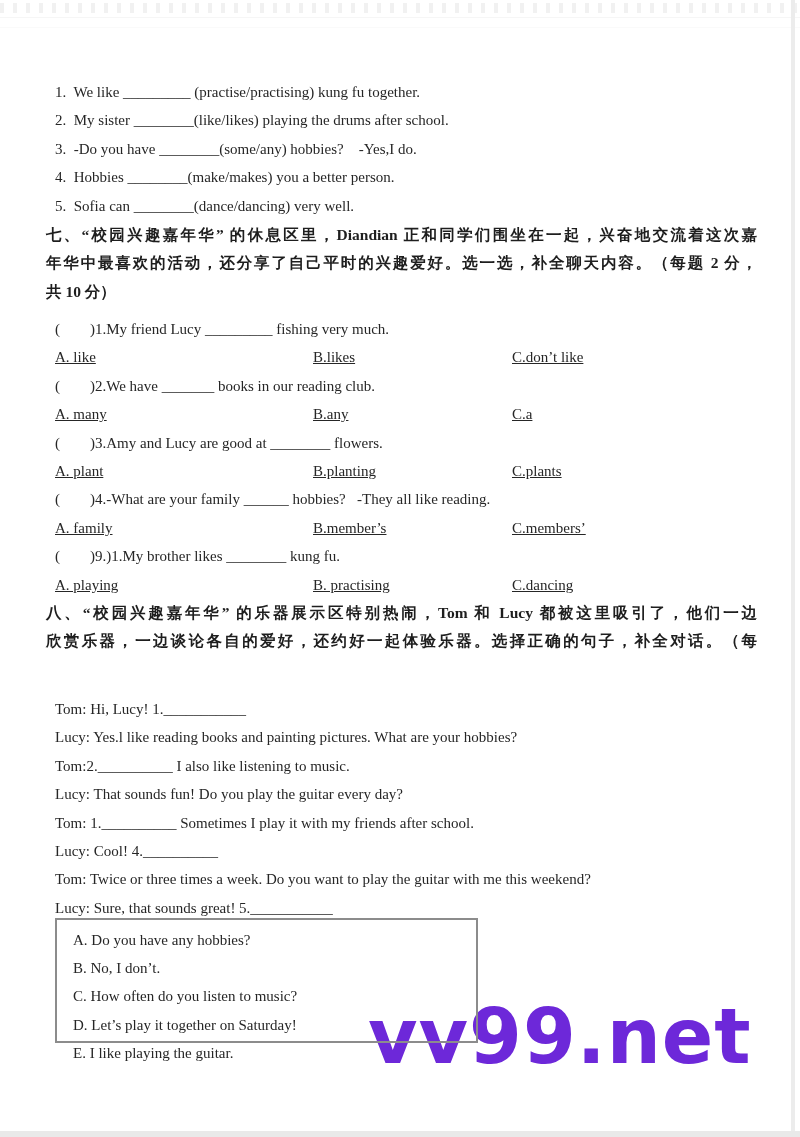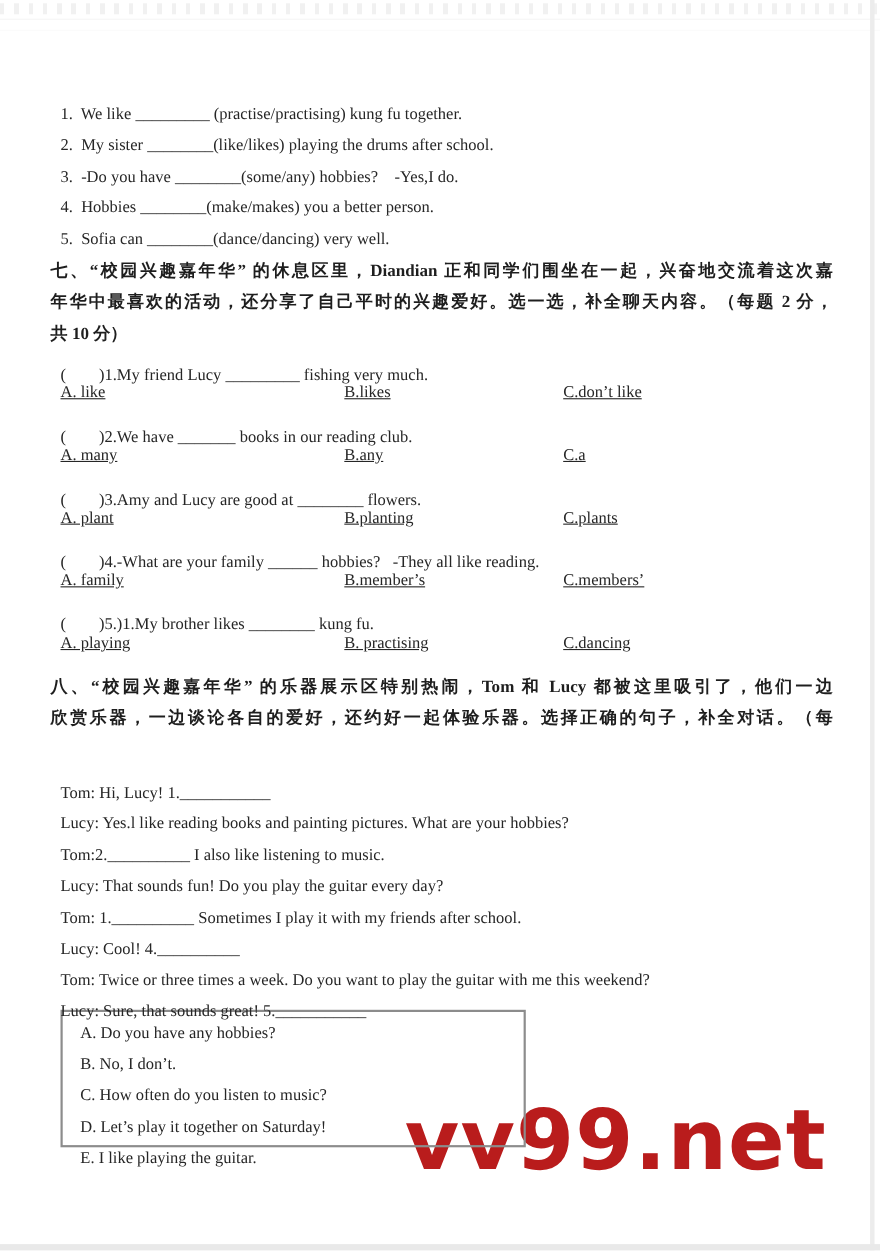--- a/index.html
+++ b/index.html
@@ -33,21 +33,20 @@
     background: #e9e9e9;
   }
   .line {
     position: absolute;
     left: 55px;
     width: 720px;
     font-size: 15px;
     line-height: 20px;
     white-space: pre-wrap;
     z-index: 3;
-    margin-top: 12px;
   }
   .hdr {
     left: 46px;
     width: 711px;
     font-size: 15.5px;
     font-weight: 700;
     color: #1e1e1e;
     font-family: "Liberation Serif", "DejaVu Serif", serif;
   }
   .jl { text-align: justify; text-align-last: justify; }
@@ -98,21 +97,21 @@
 </style>
 </head>
 <body>
 
 <div class="page">
 
   <div class="perf"></div>
   <div class="faint-line fl1"></div>
   <div class="faint-line fl2"></div>
 
-  <div class="watermark" style="color: #b91c1c;">vv99.net</div>
+  <div class="watermark" style="color: #6d28d9;">vv99.net</div>
 
   <div class="line" style="top:82px">1.  We like _________ (practise/practising) kung fu together.</div>
   <div class="line" style="top:110px">2.  My sister ________(like/likes) playing the drums after school.</div>
   <div class="line" style="top:139px">3.  -Do you have ________(some/any) hobbies?    -Yes,I do.</div>
   <div class="line" style="top:167px">4.  Hobbies ________(make/makes) you a better person.</div>
   <div class="line" style="top:196px">5.  Sofia can ________(dance/dancing) very well.</div>
 
   <div class="line hdr jl" style="top:225px">七、“校园兴趣嘉年华” 的休息区里，Diandian 正和同学们围坐在一起，兴奋地交流着这次嘉</div>
   <div class="line hdr jl" style="top:253px">年华中最喜欢的活动，还分享了自己平时的兴趣爱好。选一选，补全聊天内容。（每题 2 分，</div>
   <div class="line hdr" style="top:282px">共 10 分）</div>
@@ -138,21 +137,21 @@
     <span class="oC">C.plants</span>
   </div>
 
   <div class="line" style="top:489px">(        )4.-What are your family ______ hobbies?   -They all like reading.</div>
   <div class="optrow" style="top:518px">
     <span class="oA">A. family</span>
     <span class="oB">B.member’s</span>
     <span class="oC">C.members’</span>
   </div>
 
-  <div class="line" style="top:546px">(        )5.)1.My brother likes ________ kung fu.</div>
+  <div class="line" style="top:546px">(        )9.)1.My brother likes ________ kung fu.</div>
   <div class="optrow" style="top:575px">
     <span class="oA">A. playing</span>
     <span class="oB">B. practising</span>
     <span class="oC">C.dancing</span>
   </div>
 
   <div class="line hdr jl" style="top:603px">八、“校园兴趣嘉年华” 的乐器展示区特别热闹，Tom 和 Lucy 都被这里吸引了，他们一边</div>
   <div class="line hdr jl" style="top:631px">欣赏乐器，一边谈论各自的爱好，还约好一起体验乐器。选择正确的句子，补全对话。（每</div>
 
   <div class="line" style="top:699px">Tom: Hi, Lucy! 1.___________</div>

